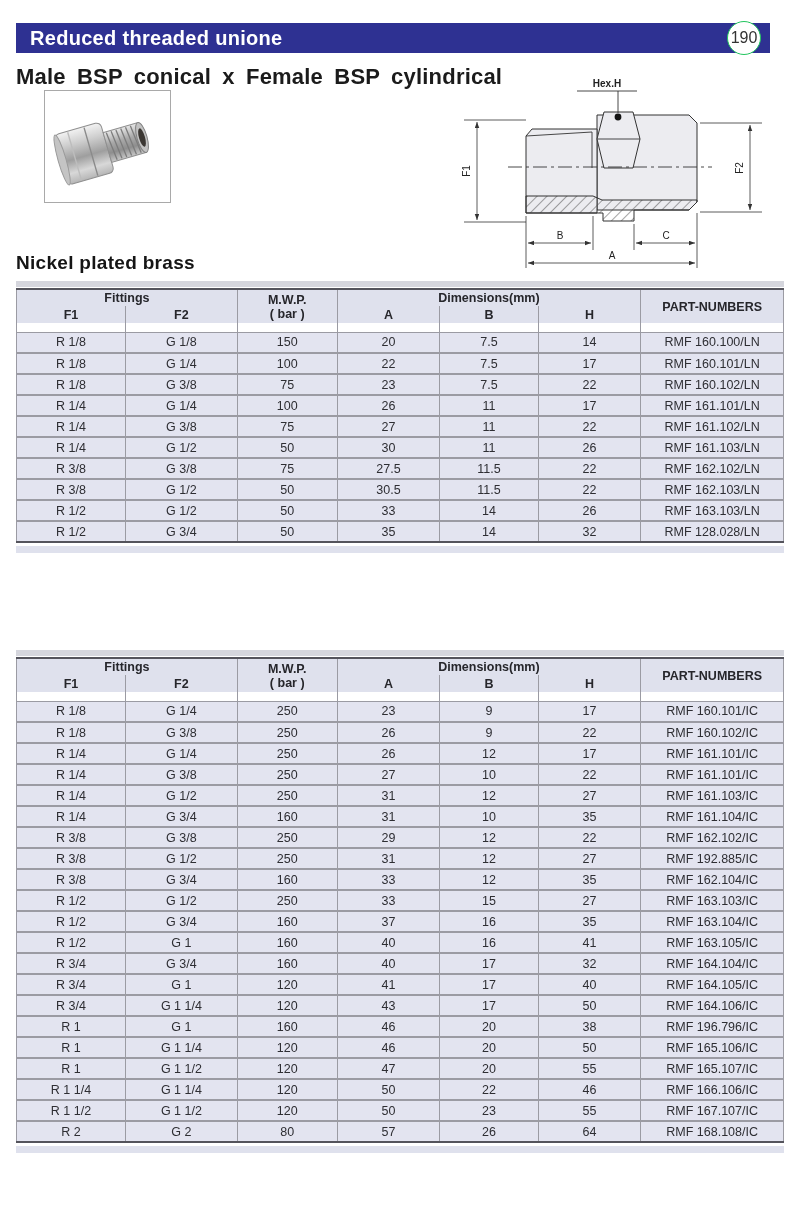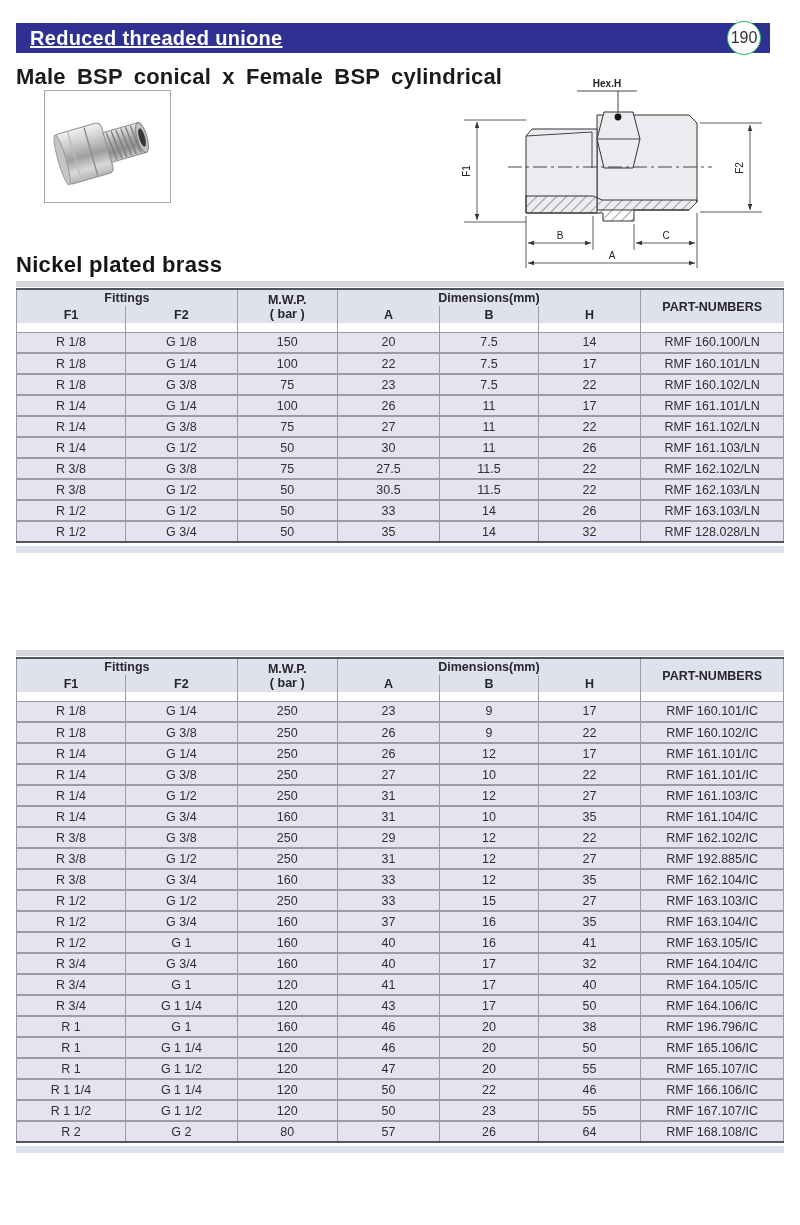--- a/index.html
+++ b/index.html
@@ -7,41 +7,41 @@
   .page {
     position:relative; width:800px; height:1225px; margin:0 auto;
     background:#ffffff; overflow:hidden;
     font-family:"Liberation Sans", sans-serif; color:#222;
   }
   
   .title-bar {
     position:absolute; left:16px; top:23px; width:754px; height:30px;
     background:#2e3192; display:flex; align-items:center; padding-left:14px;
   }
-  .title-bar h1 { color:#fff; font-size:20px; font-weight:bold; letter-spacing:.3px;text-decoration:underline; }
+  .title-bar h1 { color:#fff; font-size:20px; font-weight:bold; letter-spacing:.3px; }
   .page-badge {
     position:absolute; left:727px; top:21px; width:34px; height:34px;
     background:#fff; border:1px solid #22c55e; border-radius:50%;
     display:flex; align-items:center; justify-content:center;
     font-size:16px; color:#333; z-index:2;
   }
   .subtitle {
     position:absolute; left:16px; top:64px;
     font-size:22px; font-weight:bold; color:#1b1b1b; word-spacing:5px; letter-spacing:.2px;
   }
   
   .photo-box {
     position:absolute; left:44px; top:90px; width:127px; height:113px;
     border:1px solid #a9a9a9; background:#fff;
   }
   
   .tech-drawing { position:absolute; left:450px; top:72px; width:350px; height:196px; }
   .tech-drawing text { font-family:"Liberation Sans", sans-serif; font-size:10px; fill:#222; }
   
-  .section-title { position:absolute; left:16px; font-size:22px; font-weight:bold; color:#151515; letter-spacing:.3px; }
+  .section-title { position:absolute; left:16px; font-size:19px; font-weight:bold; color:#151515; letter-spacing:.3px; }
   .st-1 { top:252px; }
   .st-2 { top:622px;margin-top:36px; }
   .table-wrap { position:absolute; left:16px; width:768px;border-radius:25px; }
   .tw-1 { top:281px; }
   .tw-2 { top:650px; }
   .strip-top    { height:6px; background:#d5d6dd; margin-bottom:1px; }
   .strip-bottom { height:7px; background:#dfe1ed; margin-top:3px; }
   table.ptable {
     width:768px; border-collapse:collapse; table-layout:fixed;
     border-top:2px solid #54545c; border-bottom:2px solid #54545c;

